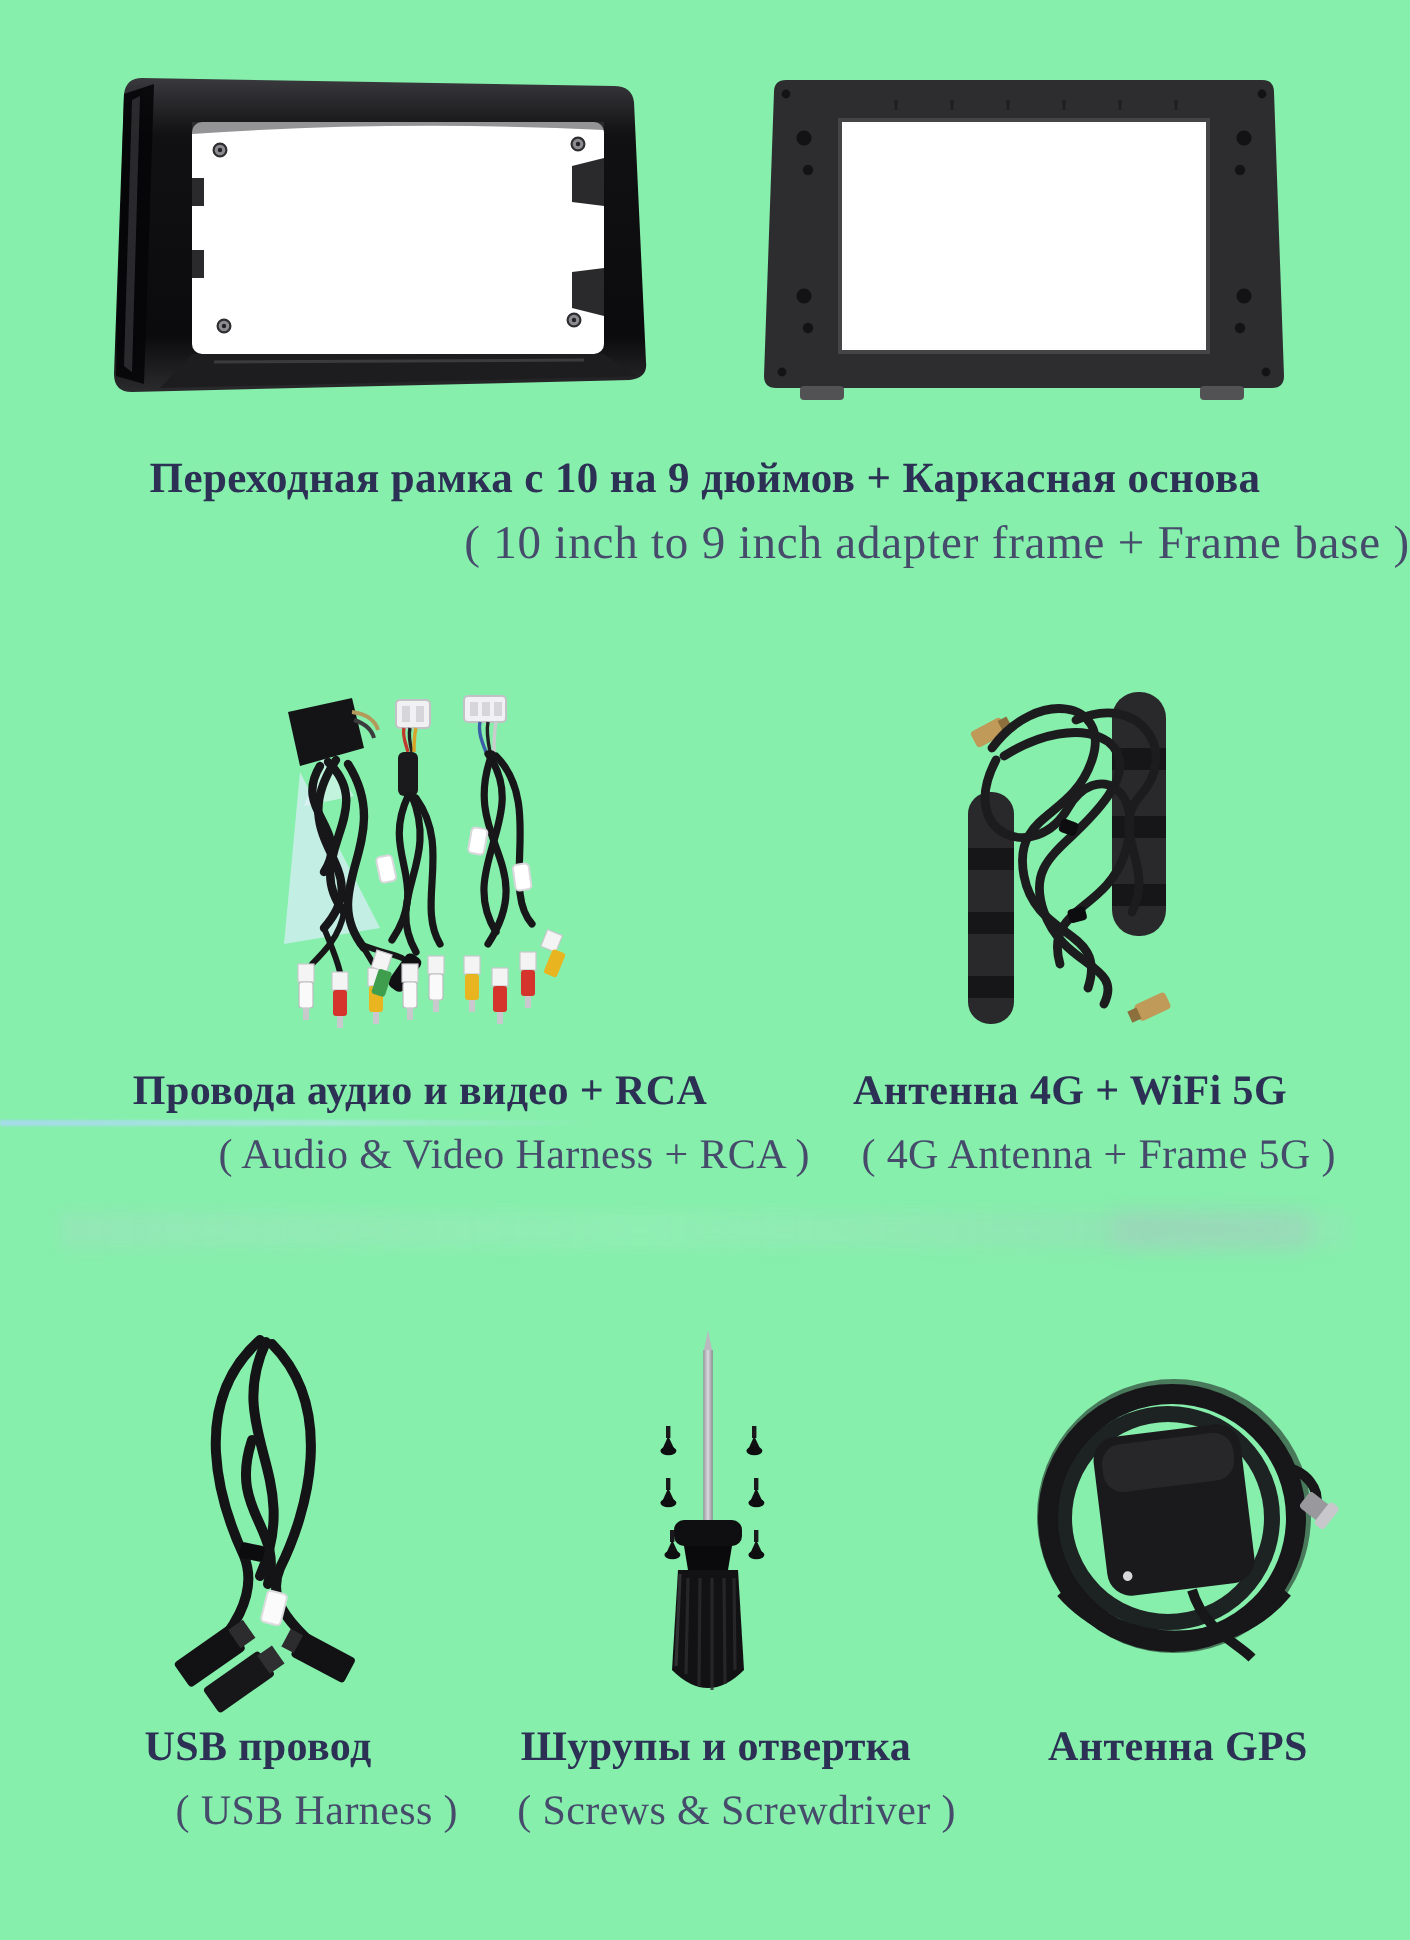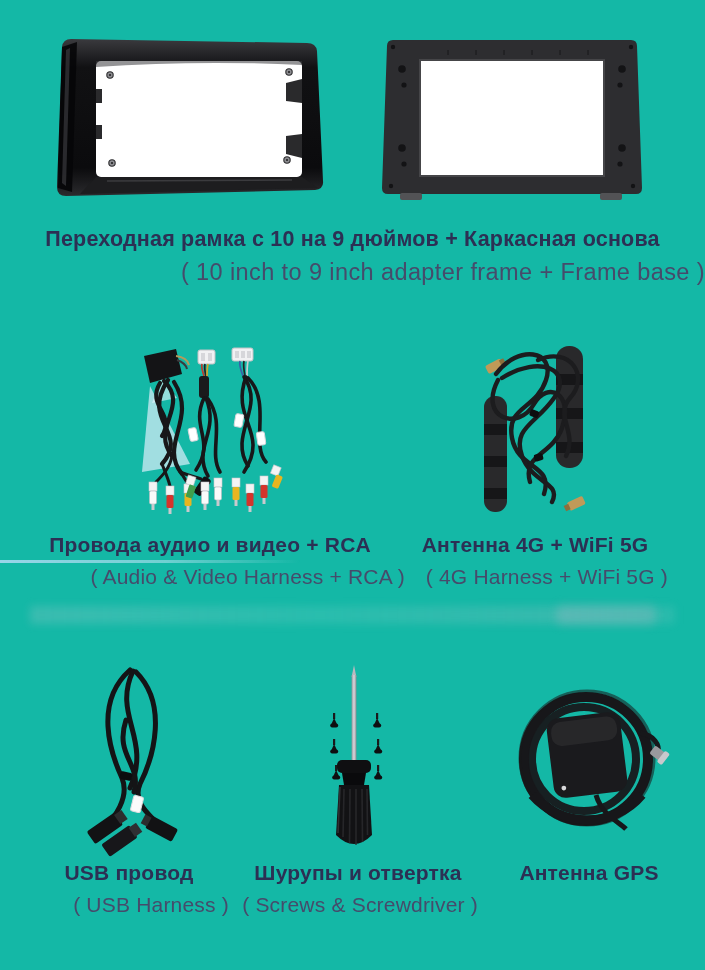--- a/index.html
+++ b/index.html
@@ -1,21 +1,21 @@
 <!DOCTYPE html>
 <html><head>
 <meta charset="utf-8">
 <style>
   html,body{margin:0;padding:0;background:#ffffff;}
   .page{
     position:relative;
     width:705px;height:970px;
-    background:#14b8a6;
+    background:#86efac;
     overflow:hidden;
-    font-family:Liberation Sans, sans-serif;
+    font-family:Liberation Serif, serif;
   }
   .photo{position:absolute;}
   .photo svg{display:block;width:100%;height:100%;}
   .caption{position:absolute;text-align:center;}
   .cap-ru{
     font-weight:bold;
     font-size:21px;
     line-height:26px;
     color:#2c3054;
     letter-spacing:.2px;
@@ -264,21 +264,21 @@
 
   <div class="accent-line"></div>
 
   <div class="caption" style="left:15px;top:532px;width:390px;">
     <div class="cap-ru">Провода аудио и видео + RCA</div>
     <div class="cap-en">( Audio &amp; Video Harness + RCA )</div>
   </div>
 
   <div class="caption" style="left:402px;top:532px;width:266px;">
     <div class="cap-ru">Антенна 4G + WiFi 5G</div>
-    <div class="cap-en">( 4G Harness + WiFi 5G )</div>
+    <div class="cap-en">( 4G Antenna + Frame 5G )</div>
   </div>
 
   <div class="ghost-strip"></div>
   <div class="ghost-blob"></div>
 
   <div class="photo" style="left:76px;top:660px;width:112px;height:198px;">
     <svg viewBox="0 0 112 198">
       <g stroke="#141416" stroke-width="5" fill="none" stroke-linecap="round">
         <path d="M54,10 C18,42 34,92 46,118 C54,138 38,158 28,168"></path>
         <path d="M60,12 C92,44 78,96 64,124 C57,140 70,152 78,160"></path>

